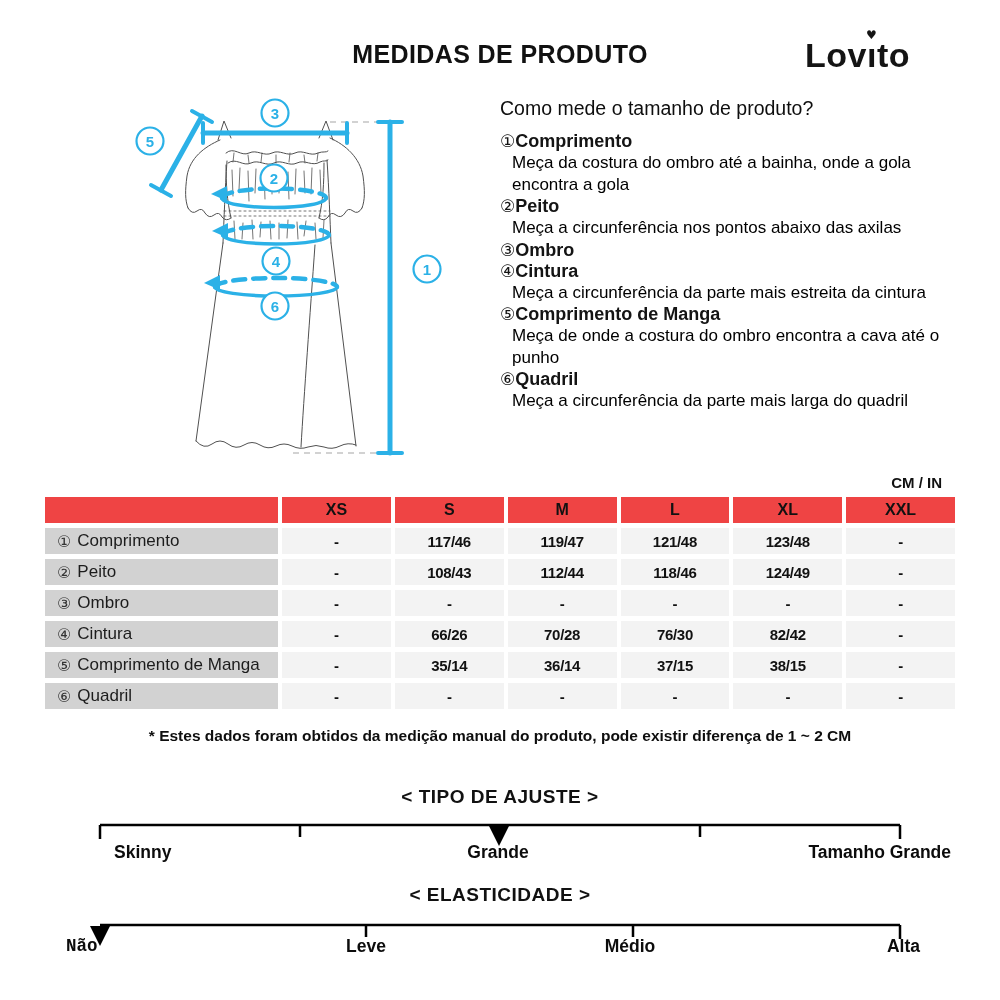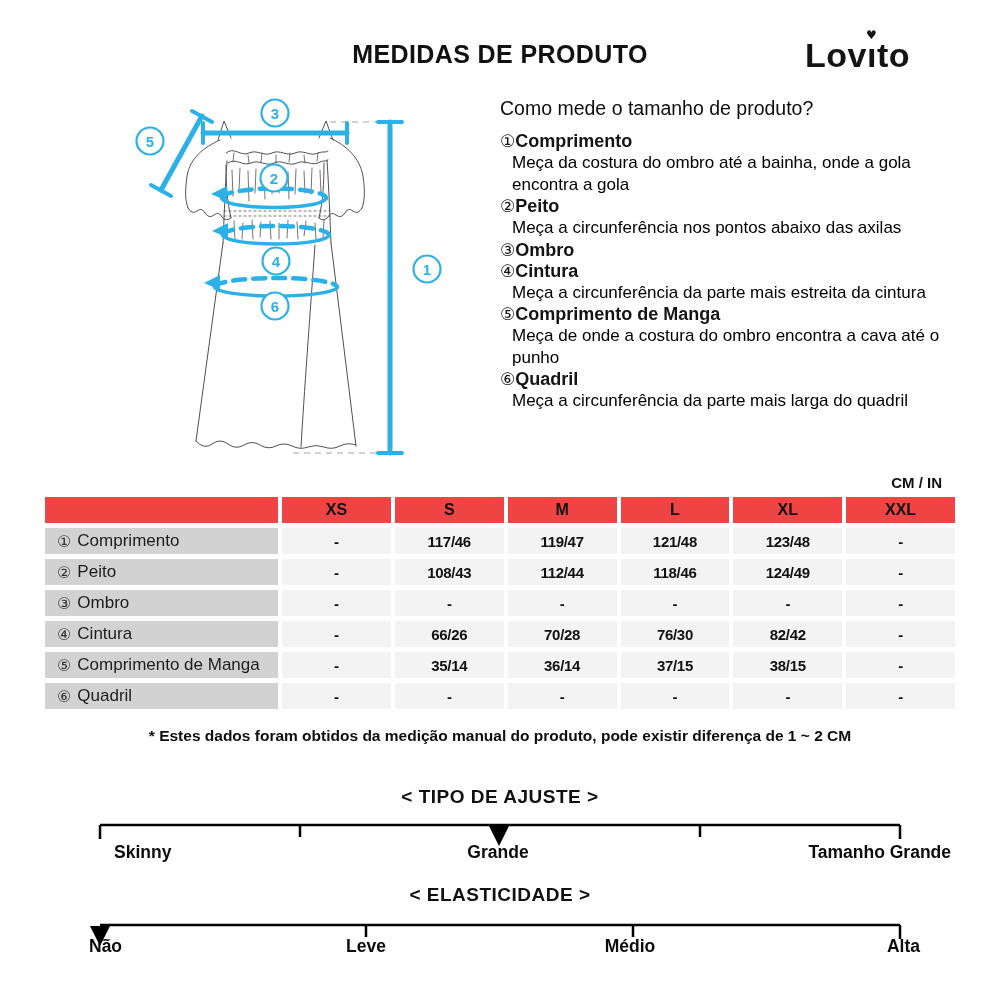--- a/index.html
+++ b/index.html
@@ -231,16 +231,16 @@
 <span class="scale-label" style="left:66px;top:842px;margin-left:48px;">Skinny</span>
 <span class="scale-label center-x" style="left:498px;top:842px;">Grande</span>
 <span class="scale-label" style="right:49px;top:842px;">Tamanho Grande</span>
 
 <div class="abs scale-title stretch-title">&lt; ELASTICIDADE &gt;</div>
 <svg class="abs scale-svg stretch-svg" width="1000" height="40" viewBox="0 0 1000 40">
   <path d="M100 10 H900" stroke="#000" stroke-width="2.5" fill="none"></path>
   <path d="M366 10 V22 M633 10 V22 M900 10 V24" stroke="#000" stroke-width="2.5" fill="none"></path>
   <polygon points="90,11 110,11 100,31" fill="#000"></polygon>
 </svg>
-<span class="scale-label" style="left:89px;top:936px;">Não</span>
+<span class="scale-label" style="left:66px;top:936px;font-family:Liberation Mono, monospace;">Não</span>
 <span class="scale-label center-x" style="left:366px;top:936px;">Leve</span>
 <span class="scale-label center-x" style="left:630px;top:936px;">Médio</span>
 <span class="scale-label" style="right:80px;top:936px;">Alta</span>
 
 </body></html>

